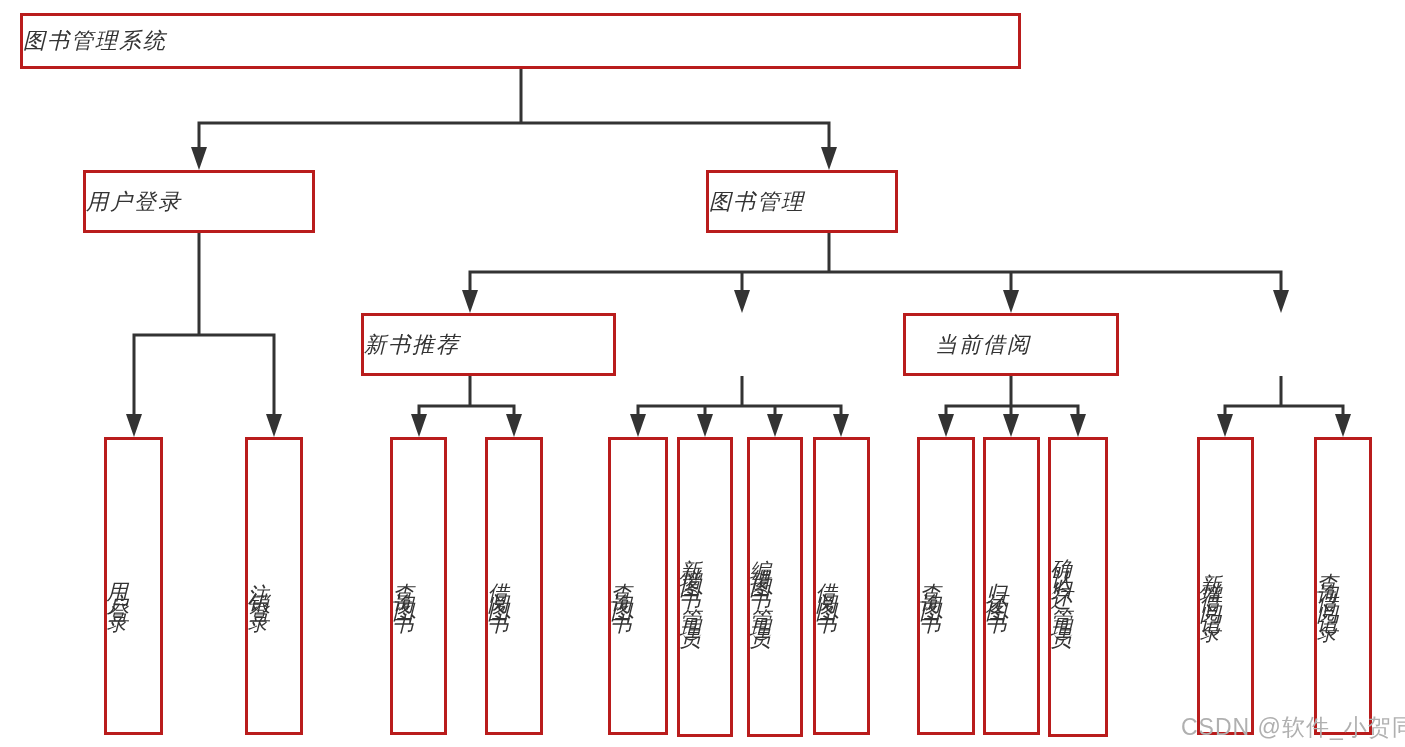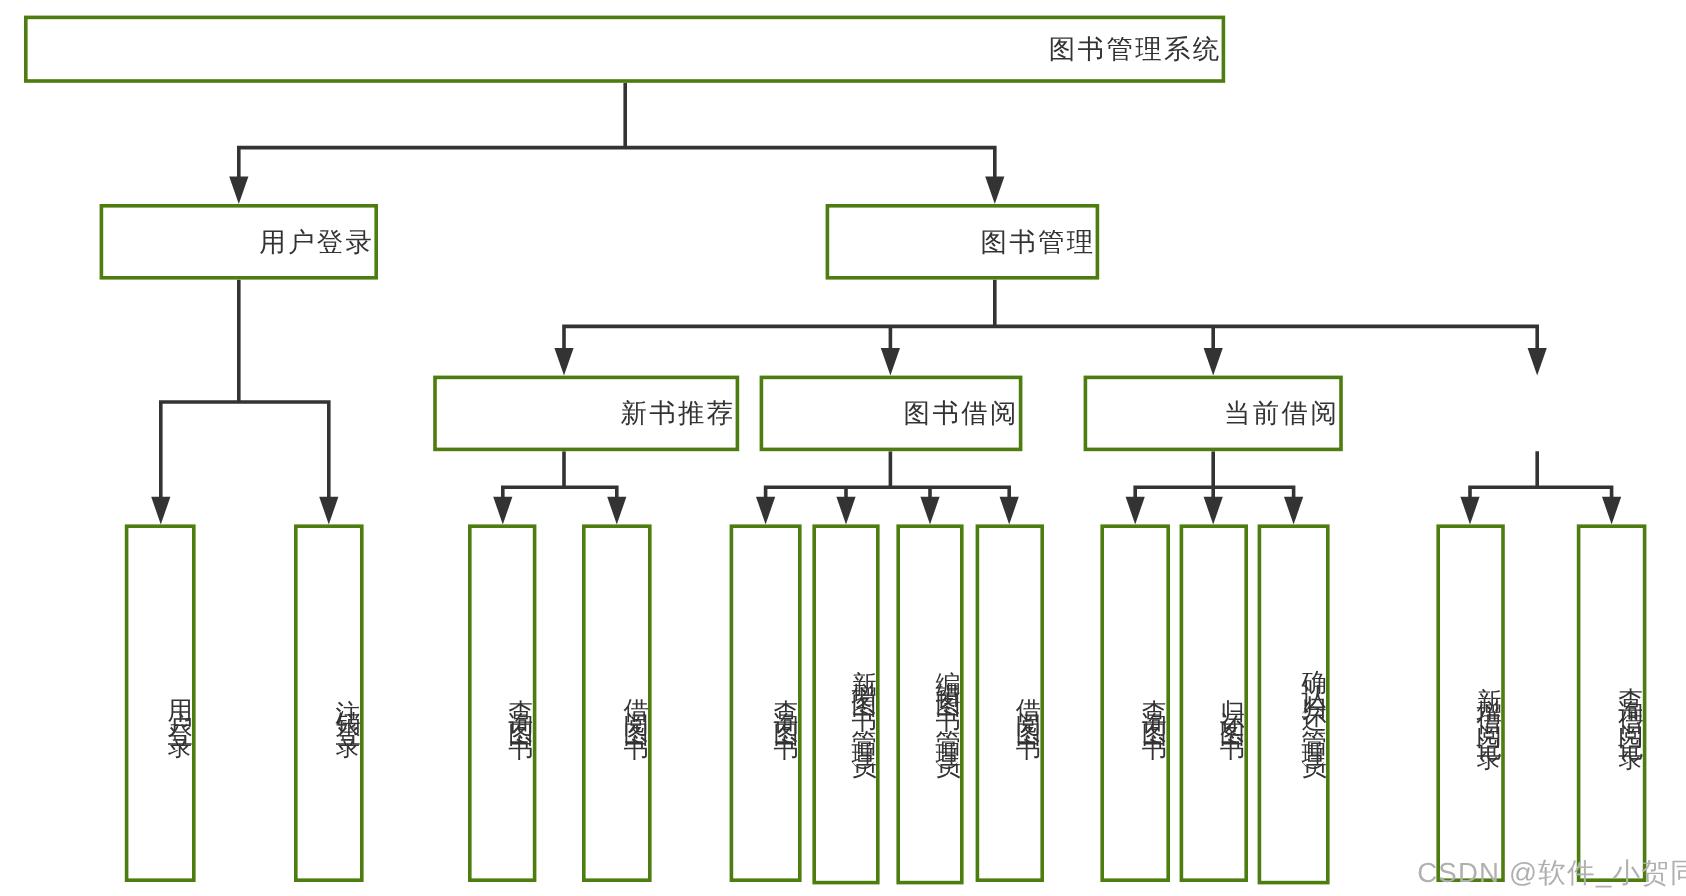--- a/index.html
+++ b/index.html
@@ -19,27 +19,28 @@
     position: absolute;
     left: 0;
     top: 0;
     width: 1405px;
     height: 747px;
     z-index: 0;
   }
   .node {
     position: absolute;
     box-sizing: border-box;
-    border: 3px solid #4d7c0f;
+    border: 3px solid #b91c1c;
     background: #ffffff;
     display: flex;
     align-items: center;
-    justify-content: flex-end;
+    justify-content: flex-start;
     z-index: 1;
     color: #333333;
+    font-style: italic;
   }
   .node.h .lbl {
     font-size: 22px;
     letter-spacing: 2px;
     white-space: nowrap;
   }
   .node.v .lbl {
     writing-mode: vertical-rl;
     text-orientation: mixed;
     font-size: 21px;
@@ -103,29 +104,26 @@
     </g>
   </svg>
 
   <div class="node h" style="left:20px; top:13px; width:1001px; height:56px;">
     <span class="lbl">图书管理系统</span>
   </div>
 
   <div class="node h" style="left:83px; top:170px; width:232px; height:63px;">
     <span class="lbl">用户登录</span>
   </div>
-  <div class="node h" style="left:688px; top:170px; width:228px; height:63px;">
+  <div class="node h" style="left:706px; top:170px; width:192px; height:63px;">
     <span class="lbl">图书管理</span>
   </div>
 
   <div class="node h" style="left:361px; top:313px; width:255px; height:63px;">
     <span class="lbl">新书推荐</span>
-  </div>
-  <div class="node h" style="left:633px; top:313px; width:219px; height:63px;">
-    <span class="lbl">图书借阅</span>
   </div>
   <div class="node h" style="left:903px; top:313px; width:216px; height:63px;padding-left:29px;">
     <span class="lbl">当前借阅</span>
   </div>
 
   <div class="node v" style="left:104px; top:437px; width:59px; height:298px;">
     <span class="lbl">用户登录</span>
   </div>
   <div class="node v" style="left:245px; top:437px; width:58px; height:298px;">
     <span class="lbl">注销登录</span>

